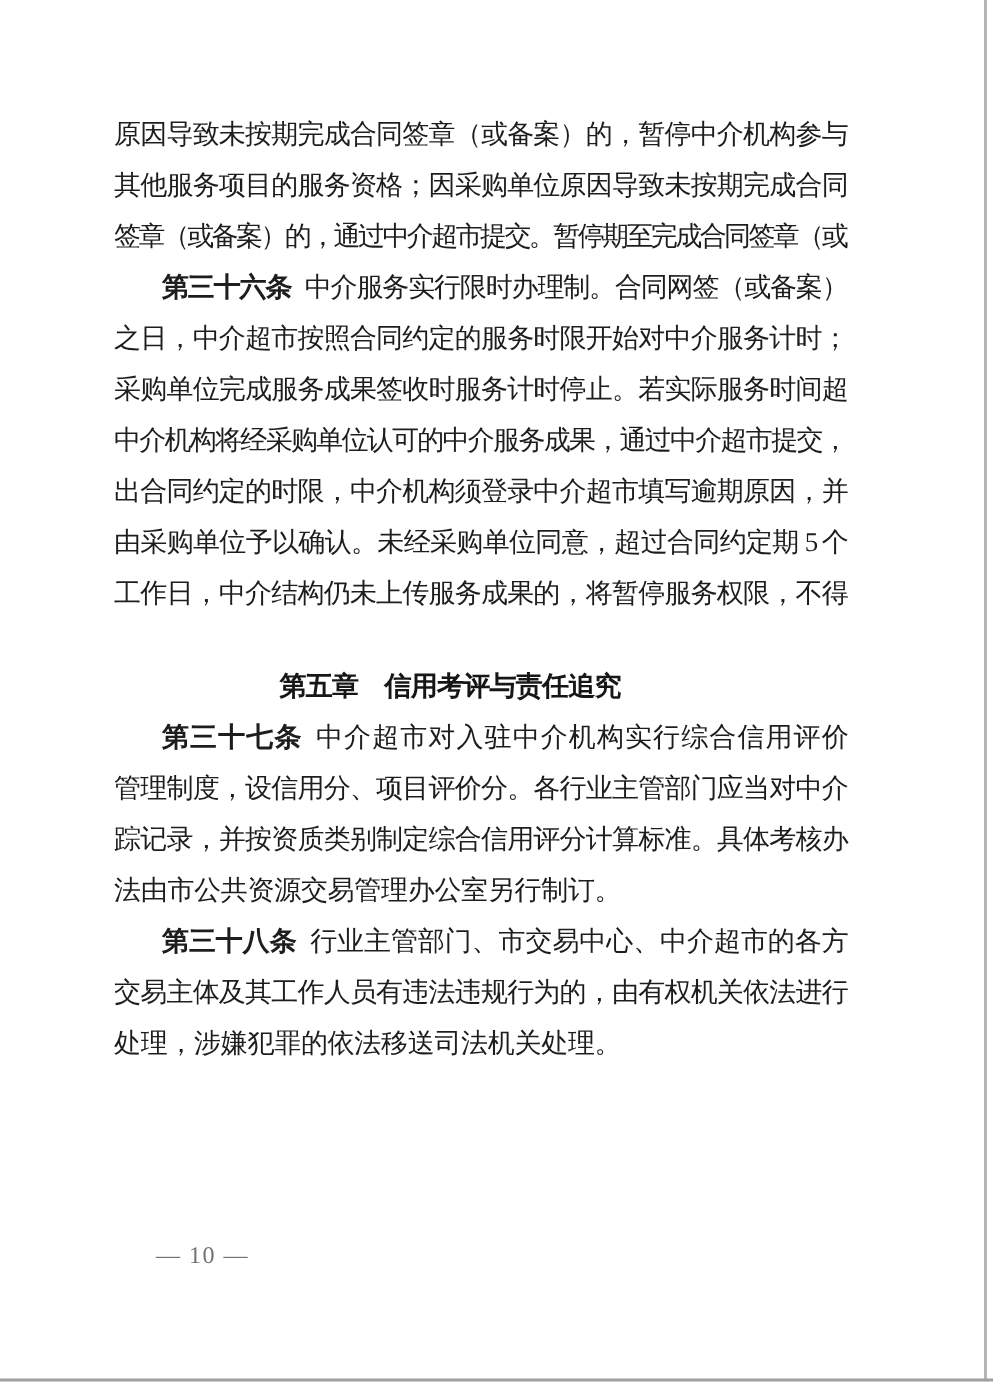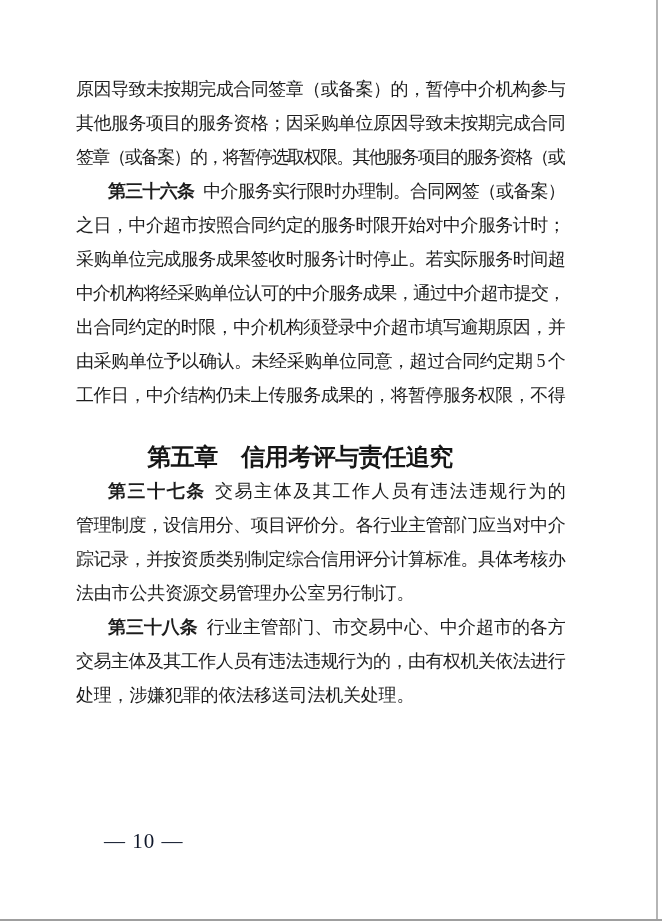--- a/index.html
+++ b/index.html
@@ -64,63 +64,63 @@
     font-weight: 700;
     margin-right: 9px;
   }
   .chapter {
     margin-top: 28px;
     padding-right: 40px;
     text-align: center;
     text-align-last: center;
     font-family: "Liberation Sans", "DejaVu Sans", sans-serif;
     font-weight: 700;
-    font-size: 24px;
+    font-size: 18px;
     letter-spacing: -0.5px;
     color: #161616;
   }
   .footer {
     position: absolute;
     left: 104px;
     top: 829px;
-    font-size: 21px;
+    font-size: 16px;
     letter-spacing: 1px;
-    color: #0f172a;
+    color: #737373;
   }
 </style>
 </head>
 <body>
 
 <div class="page">
 
   <div class="content">
 
     <div class="para">
       <div class="ln">原因导致未按期完成合同签章（或备案）的，暂停中介机构参与</div>
       <div class="ln">其他服务项目的服务资格；因采购单位原因导致未按期完成合同</div>
-      <div class="ln">签章（或备案）的，将暂停选取权限。其他服务项目的服务资格（或</div>
+      <div class="ln">签章（或备案）的，通过中介超市提交。暂停期至完成合同签章（或</div>
     </div>
 
     <div class="para">
       <div class="ln firstln">
         <span class="term">第三十六条</span><span>中介服务实行限时办理制。合同网签（或备案）</span>
       </div>
       <div class="ln">之日，中介超市按照合同约定的服务时限开始对中介服务计时；</div>
       <div class="ln">采购单位完成服务成果签收时服务计时停止。若实际服务时间超</div>
       <div class="ln">中介机构将经采购单位认可的中介服务成果，通过中介超市提交，</div>
       <div class="ln">出合同约定的时限，中介机构须登录中介超市填写逾期原因，并</div>
       <div class="ln">由采购单位予以确认。未经采购单位同意，超过合同约定期 5 个</div>
       <div class="ln">工作日，中介结构仍未上传服务成果的，将暂停服务权限，不得</div>
     </div>
 
     <div class="chapter">第五章　信用考评与责任追究</div>
 
     <div class="para">
       <div class="ln firstln">
-        <span class="term">第三十七条</span><span>交易主体及其工作人员有违法违规行为的</span>
+        <span class="term">第三十七条</span><span>中介超市对入驻中介机构实行综合信用评价</span>
       </div>
       <div class="ln">管理制度，设信用分、项目评价分。各行业主管部门应当对中介</div>
       <div class="ln">踪记录，并按资质类别制定综合信用评分计算标准。具体考核办</div>
       <div class="ln lastln">法由市公共资源交易管理办公室另行制订。</div>
     </div>
 
     <div class="para">
       <div class="ln firstln">
         <span class="term">第三十八条</span><span>行业主管部门、市交易中心、中介超市的各方</span>
       </div>

